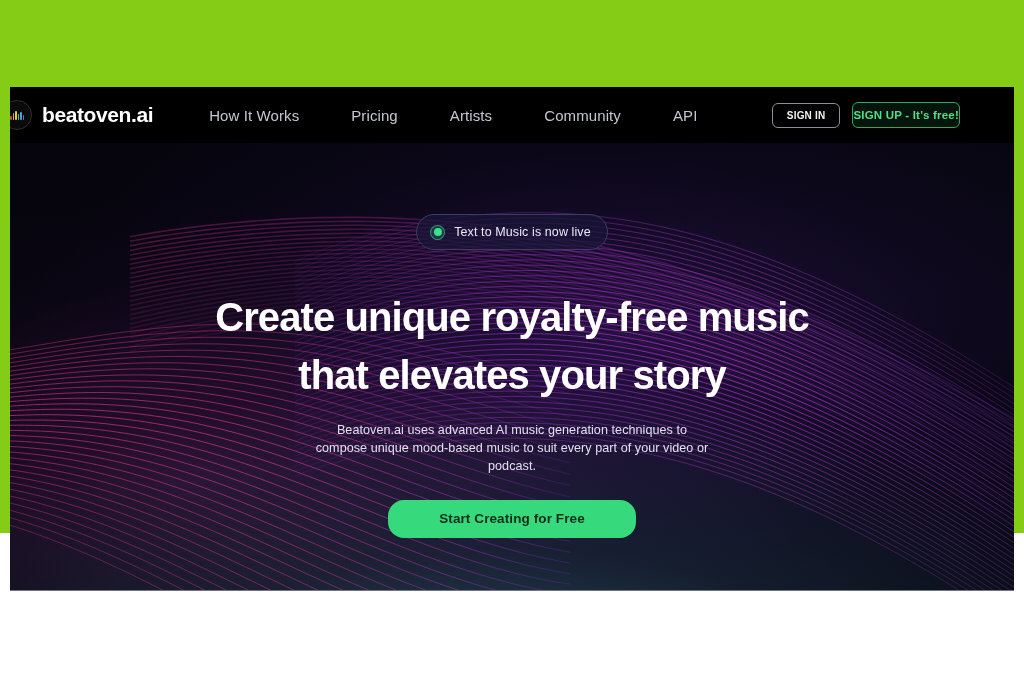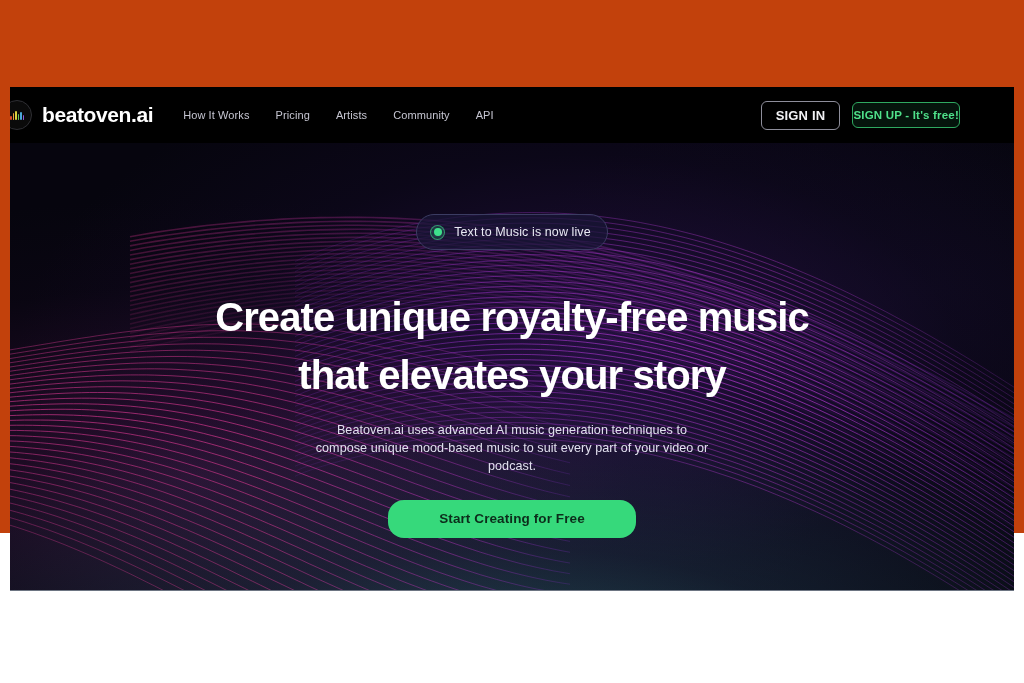--- a/index.html
+++ b/index.html
@@ -6,21 +6,21 @@
   html, body {
     width: 1024px; height: 683px;
     background: #ffffff;
     font-family: "Liberation Sans", sans-serif;
     overflow: hidden;
   }
 
   #screen {
     position: relative;
     width: 1024px; height: 533px;
-    background: #c2410c;
+    background: #84cc16;
     text-decoration: underline;
   }
 
   
   #hero {
     position: absolute;
     left: 10px; top: 87px;
     width: 1004px; height: 504px;
     overflow: hidden;
     background:
@@ -55,26 +55,26 @@
   .logo-bars i { display: block; width: 1.5px; border-radius: 1px; }
   .brand-name {
     margin-left: 10px;
     color: #ffffff;
     font-size: 21px;
     font-weight: 700;
     letter-spacing: -0.4px;
   }
   #navlinks { display: flex; align-items: center; gap: 26px; margin-left: 30px; }
   .navlink {
-    color: #c6c6d2; font-size: 11px; letter-spacing: 0.1px;
-    white-space: nowrap; cursor: pointer;
+    color: #c6c6d2; font-size: 15px; letter-spacing: 0.1px;
+    white-space: nowrap; cursor: pointer; margin-left: 26px;
   }
   #navactions { margin-left: auto; display: flex; align-items: center; gap: 12px; margin-right: 54px; }
   .btn-signin {
-    color: #f2f2f5; font-size: 13px; font-weight: 600;
+    color: #f2f2f5; font-size: 10px; font-weight: 600;
     padding: 6px 14px; border: 1px solid #8e8e9b; border-radius: 6px;
     background: transparent; cursor: pointer; white-space: nowrap;
     letter-spacing: 0.2px;
   }
   .btn-signup {
     color: #4fe08a; font-size: 11.5px; font-weight: 600;
     padding: 6px 0; border: 1px solid #2fa860; border-radius: 6px;
     background: #05140c; cursor: pointer; white-space: nowrap;
     letter-spacing: 0.2px;
   }

